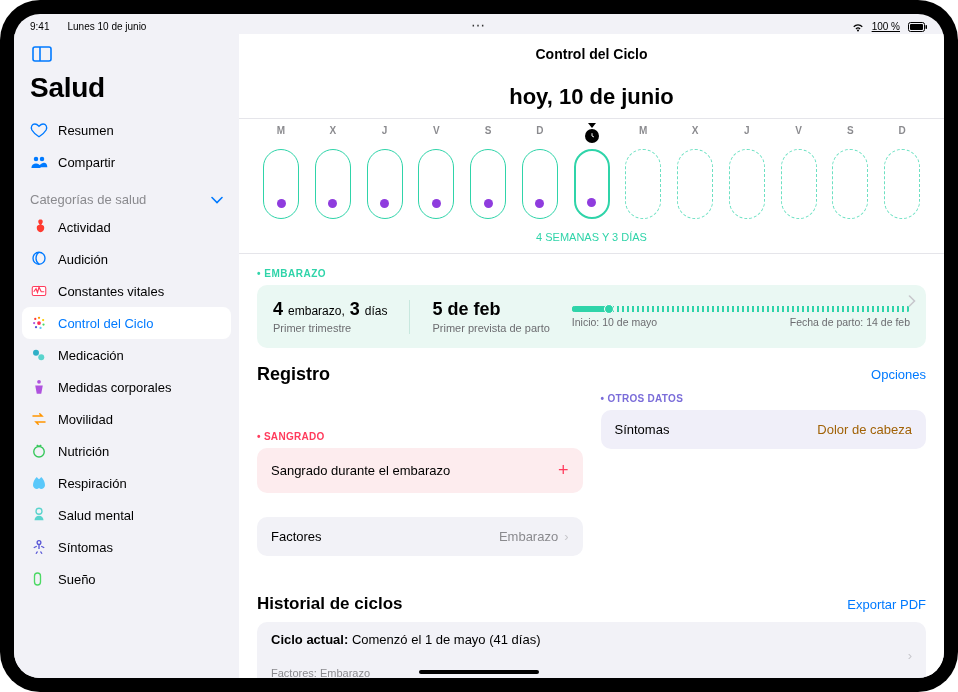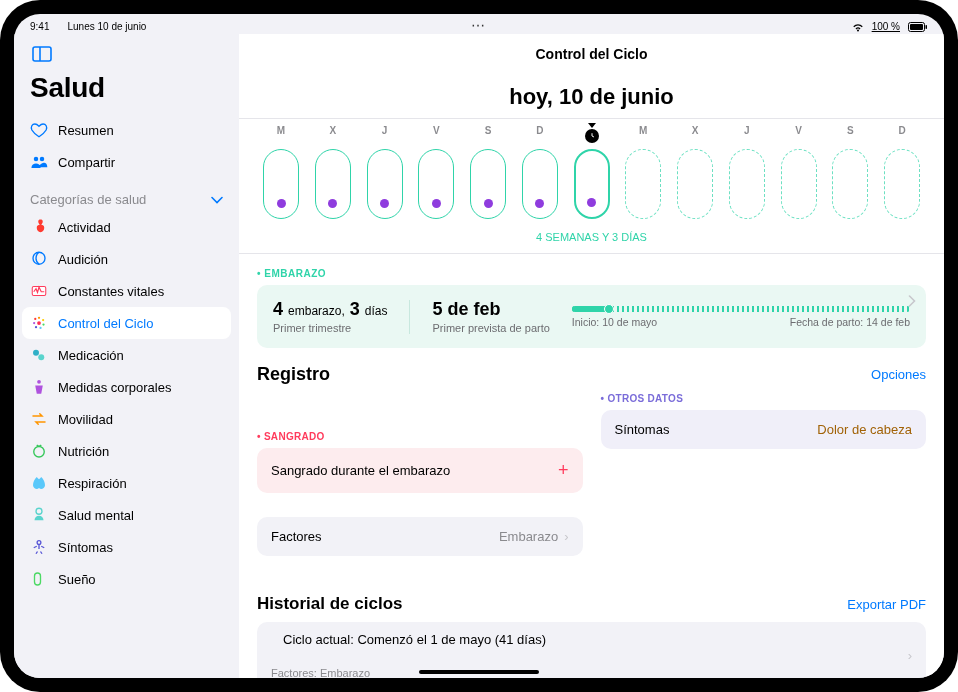--- a/index.html
+++ b/index.html
@@ -84,21 +84,21 @@
     .reg-row .val { color: #a16207; font-weight: 500; }
     .reg-row .sub { color: #8a8a8e; }
     .reg-row .chev { color: #c7c7cc; margin-left: 6px; }
     
     
     .historial { padding: 14px 18px 0; }
     .historial-header { display: flex; justify-content: space-between; align-items: center; margin-bottom: 8px; }
     .historial-title { font-size: 17px; font-weight: 700; }
     .historial-export { font-size: 13px; color: #007aff; cursor: pointer; }
     .hist-row { background: #f2f2f7; border-radius: 10px; padding: 10px 14px; font-size: 13px; display: flex; justify-content: space-between; align-items: center; }
-    .hist-main b { font-weight: 400; margin-left: 12px; }
+    .hist-main b { font-weight: 700; }
     .hist-sub { font-size: 11px; color: #8a8a8e; margin-top: 20px; }
     .home-indicator { position: absolute; bottom: 4px; left: 50%; transform: translateX(-50%); width: 120px; height: 4px; background: #000; border-radius: 2px; }
   </style>
 </head>
 <body>
 
 <div class="device-frame">
   <div class="screen">
     <div class="status-bar">
       <div class="status-left">

